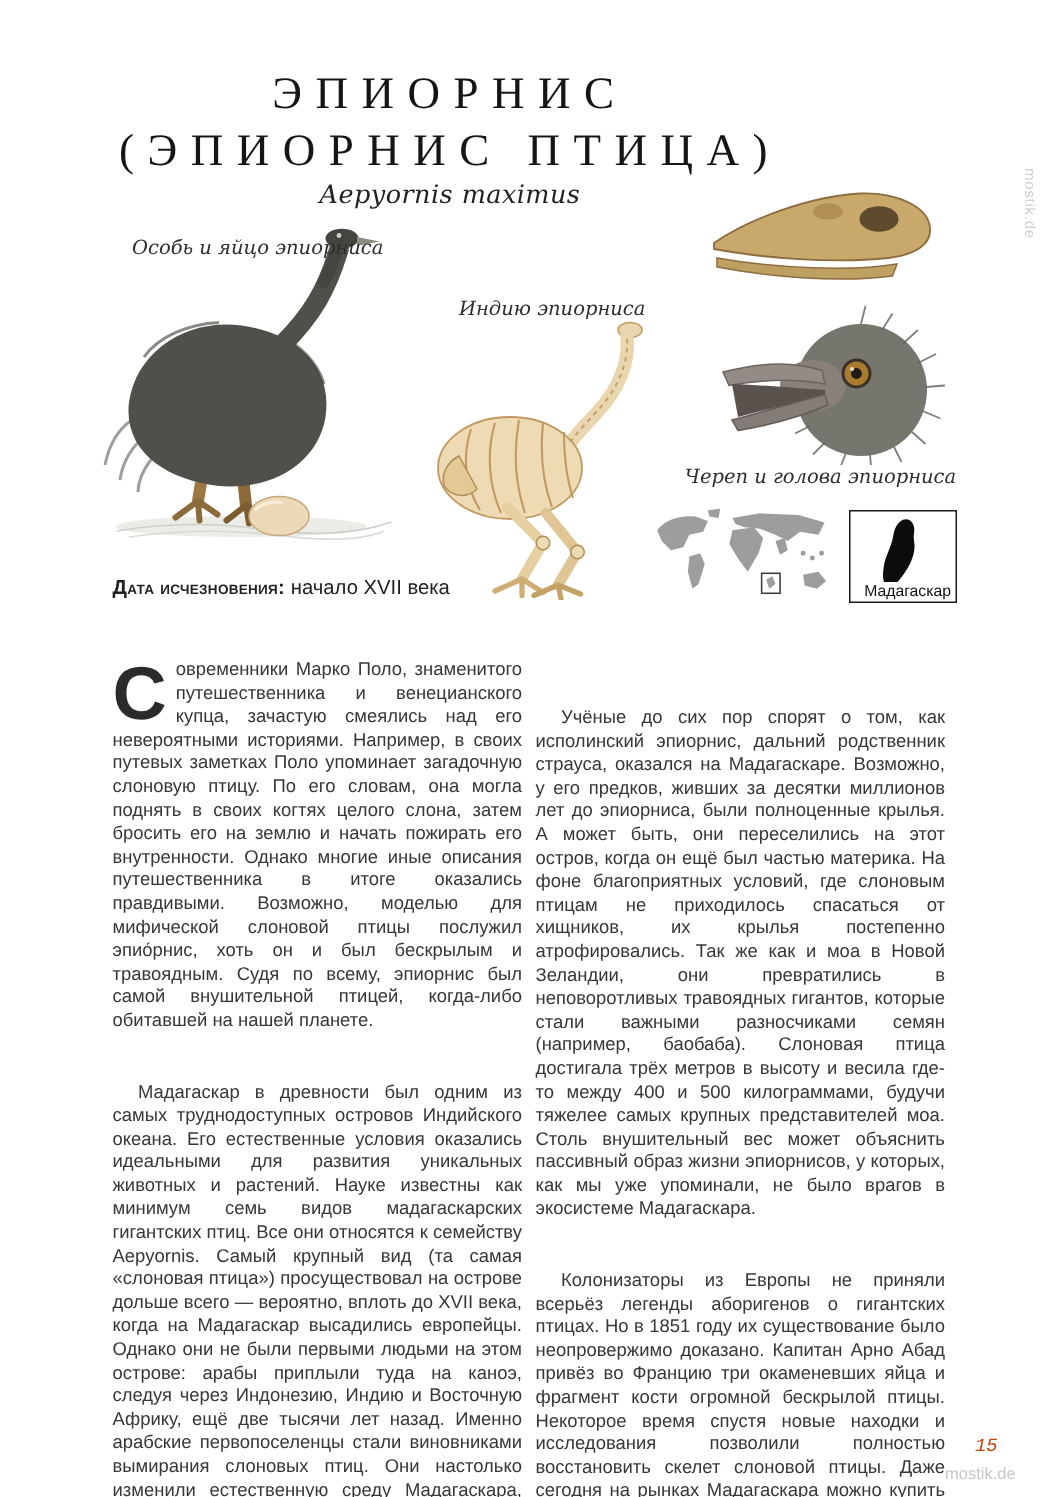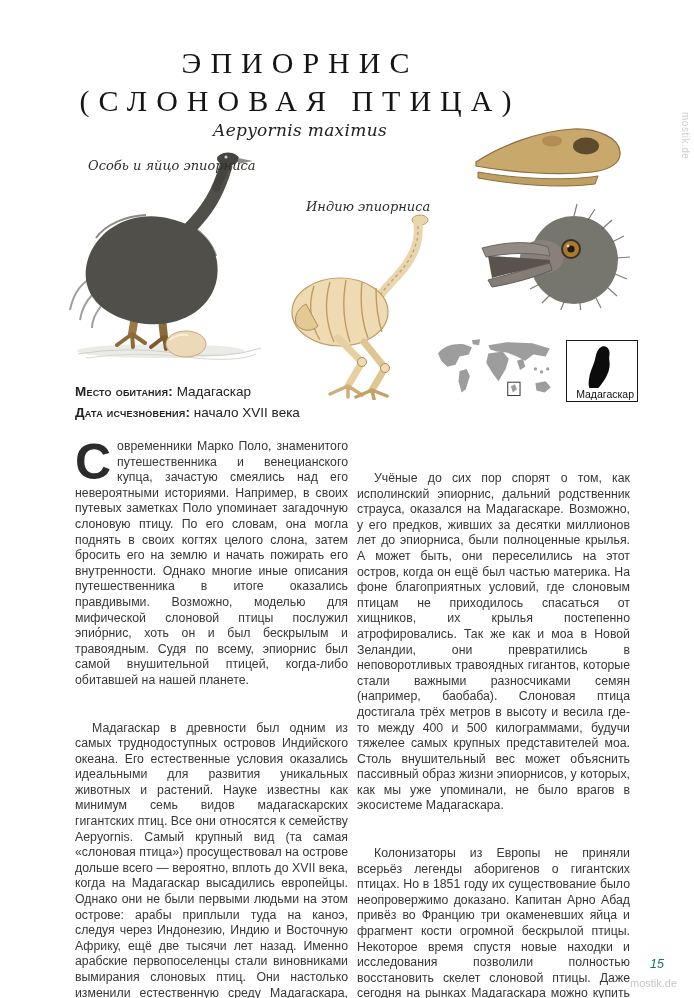--- a/index.html
+++ b/index.html
@@ -41,34 +41,34 @@
   
   .article{position:absolute;left:75px;top:439px;width:556px;display:flex;gap:9px;}
   .col{width:273px;}
   .body-para{margin:0;font-size:12.3px;line-height:15.6px;text-align:justify;color:#373737;
     hyphens:auto;-webkit-hyphens:auto;}
   .body-para.indent{text-indent:17px;margin-top:32px;}
   .dropcap{float:left;font-size:50px;line-height:40px;font-weight:bold;color:#2b2b2b;
     padding:3px 6px 0 0;font-family:"Liberation Sans",sans-serif;}
 
   
-  .page-number{position:absolute;left:650px;top:957px;font-family:Liberation Sans, sans-serif;
-    font-style:italic;font-size:12.5px;color:#0f766e;}
+  .page-number{position:absolute;left:650px;top:957px;font-family:Liberation Mono, monospace;
+    font-style:italic;font-size:12.5px;color:#c2410c;}
   .wm-bottom{position:absolute;left:630px;top:977px;font-size:11px;color:#c6c6c6;}
   .wm-side{position:absolute;left:680px;top:112px;writing-mode:vertical-rl;
     font-size:10px;color:#cfcfcf;letter-spacing:.5px;}
 </style>
 </head>
 <body>
 
 <div class="page">
 
   <div class="title-block">
     <div class="title-line">ЭПИОРНИС</div>
-    <div class="title-line">(СЛОНОВАЯ ПТИЦА)</div>
+    <div class="title-line">(ЭПИОРНИС ПТИЦА)</div>
     <div class="subtitle">Aepyornis maximus</div>
   </div>
 
   <svg class="illus illus-bird" width="205" height="228" viewBox="0 0 205 228">
     <ellipse cx="95" cy="203" rx="84" ry="7" fill="#ececе6" opacity="0"></ellipse>
     <ellipse cx="95" cy="203" rx="84" ry="7" fill="#ecece6"></ellipse>
     <path d="M12,206 Q60,198 110,205 T195,200" stroke="#cfcfc9" fill="none" stroke-width="1"></path>
     <path d="M20,210 Q70,203 120,209 T190,206" stroke="#d8d8d2" fill="none" stroke-width="1"></path>
 
     <path d="M72,150 L66,186" stroke="#9d7845" stroke-width="8" stroke-linecap="round"></path>
@@ -124,20 +124,21 @@
       </g>
       <ellipse cx="74" cy="147" rx="22" ry="17" fill="#89807a"></ellipse>
       <path d="M14,138 C42,131 62,131 80,137 L82,146 C60,142 40,143 18,147 Z" fill="#938b85" stroke="#6b645e" stroke-width="1"></path>
       <path d="M20,146 C45,147 65,149 82,150 L82,156 C65,158 45,162 24,168 Z" fill="#59524d"></path>
       <path d="M20,170 C46,163 66,157 82,153 L84,160 C70,166 48,173 24,177 Z" fill="#847c76" stroke="#635c56" stroke-width="1"></path>
       <circle cx="103" cy="139" r="9" fill="#a87b2e" stroke="#3b3028" stroke-width="2"></circle>
       <circle cx="103" cy="139" r="3.6" fill="#1e1a16"></circle>
       <circle cx="100" cy="136" r="1.4" fill="#e8dcc8"></circle>
     </g>
   </svg>
+  <div class="caption cap-skull">Череп и голова эпиорниса</div>
 
   <svg class="illus illus-map" width="125" height="72" viewBox="0 0 122 70">
     <g fill="#9d9d9d">
       <path d="M3,15 C8,8 18,5 28,6 L36,9 L33,16 L24,18 L20,26 L12,28 L6,22 Z"></path>
       <path d="M36,2 L44,1 L43,7 L37,6 Z"></path>
       <path d="M24,32 L31,30 L34,37 L30,50 L26,53 L23,42 Z"></path>
       <path d="M52,7 L70,4 L95,5 L112,10 L108,18 L96,16 L88,22 L80,18 L70,14 L60,13 L54,11 Z"></path>
       <path d="M80,22 L86,20 L88,28 L83,31 Z"></path>
       <circle cx="98" cy="30" r="1.6"></circle>
         <circle cx="104" cy="33" r="1.6"></circle>
@@ -150,21 +151,20 @@
   </svg>
 
   <div class="map-inset">
     <svg width="60" height="56" viewBox="0 0 64 56">
       <path d="M33,3 C38,1 42,6 41,12 C40,17 42,20 41,25 C40,32 36,39 31,45 C28,49 22,52 20,48 C18,44 19,39 20,33 C22,26 25,21 26,15 C27,9 29,5 33,3 Z" fill="#0c0c0c"></path>
     </svg>
     <div class="inset-label">Мадагаскар</div>
   </div>
 
   <div class="facts">
-    <div><span class="fact-label">Место обитания:</span> <span>Мадагаскар</span></div>
     <div><span class="fact-label">Дата исчезновения:</span> <span>начало XVII века</span></div>
   </div>
 
   <div class="article">
     <div class="col" id="col-left">
         <p class="body-para"><span class="dropcap">С</span>овременники Марко Поло, знаменитого путешественника и венецианского купца, зачастую смеялись над его невероятными историями. Например, в своих путевых заметках Поло упоминает загадочную слоновую птицу. По его словам, она могла поднять в своих когтях целого слона, затем бросить его на землю и начать пожирать его внутренности. Однако многие иные описания путешественника в итоге оказались правдивыми. Возможно, моделью для мифической слоновой птицы послужил эпио́рнис, хоть он и был бескрылым и травоядным. Судя по всему, эпиорнис был самой внушительной птицей, когда-либо обитавшей на нашей планете.</p>
         <p class="body-para indent">Мадагаскар в древности был одним из самых труднодоступных островов Индийского океана. Его естественные условия оказались идеальными для развития уникальных животных и растений. Науке известны как минимум семь видов мадагаскарских гигантских птиц. Все они относятся к семейству Aepyornis. Самый крупный вид (та самая «слоновая птица») просуществовал на острове дольше всего — вероятно, вплоть до XVII века, когда на Мадагаскар высадились европейцы. Однако они не были первыми людьми на этом острове: арабы приплыли туда на каноэ, следуя через Индонезию, Индию и Восточную Африку, ещё две тысячи лет назад. Именно арабские первопоселенцы стали виновниками вымирания слоновых птиц. Они настолько изменили естественную среду Мадагаскара, что вынудили эпиорнисов мигрировать с насиженных мест в другие регионы острова. Более того, арабы питались яйцами эпиорниса. Яйца достигали тридцати сантиметров в длину при объёме около десяти литров. Это как канистра! Одно яйцо таких размеров могло прокормить целую семью.</p>
       </div>
     <div class="col" id="col-right">
         <p class="body-para indent">Учёные до сих пор спорят о том, как исполинский эпиорнис, дальний родственник страуса, оказался на Мадагаскаре. Возможно, у его предков, живших за десятки миллионов лет до эпиорниса, были полноценные крылья. А может быть, они переселились на этот остров, когда он ещё был частью материка. На фоне благоприятных условий, где слоновым птицам не приходилось спасаться от хищников, их крылья постепенно атрофировались. Так же как и моа в Новой Зеландии, они превратились в неповоротливых травоядных гигантов, которые стали важными разносчиками семян (например, баобаба). Слоновая птица достигала трёх метров в высоту и весила где-то между 400 и 500 килограммами, будучи тяжелее самых крупных представителей моа. Столь внушительный вес может объяснить пассивный образ жизни эпиорнисов, у которых, как мы уже упоминали, не было врагов в экосистеме Мадагаскара.</p>

